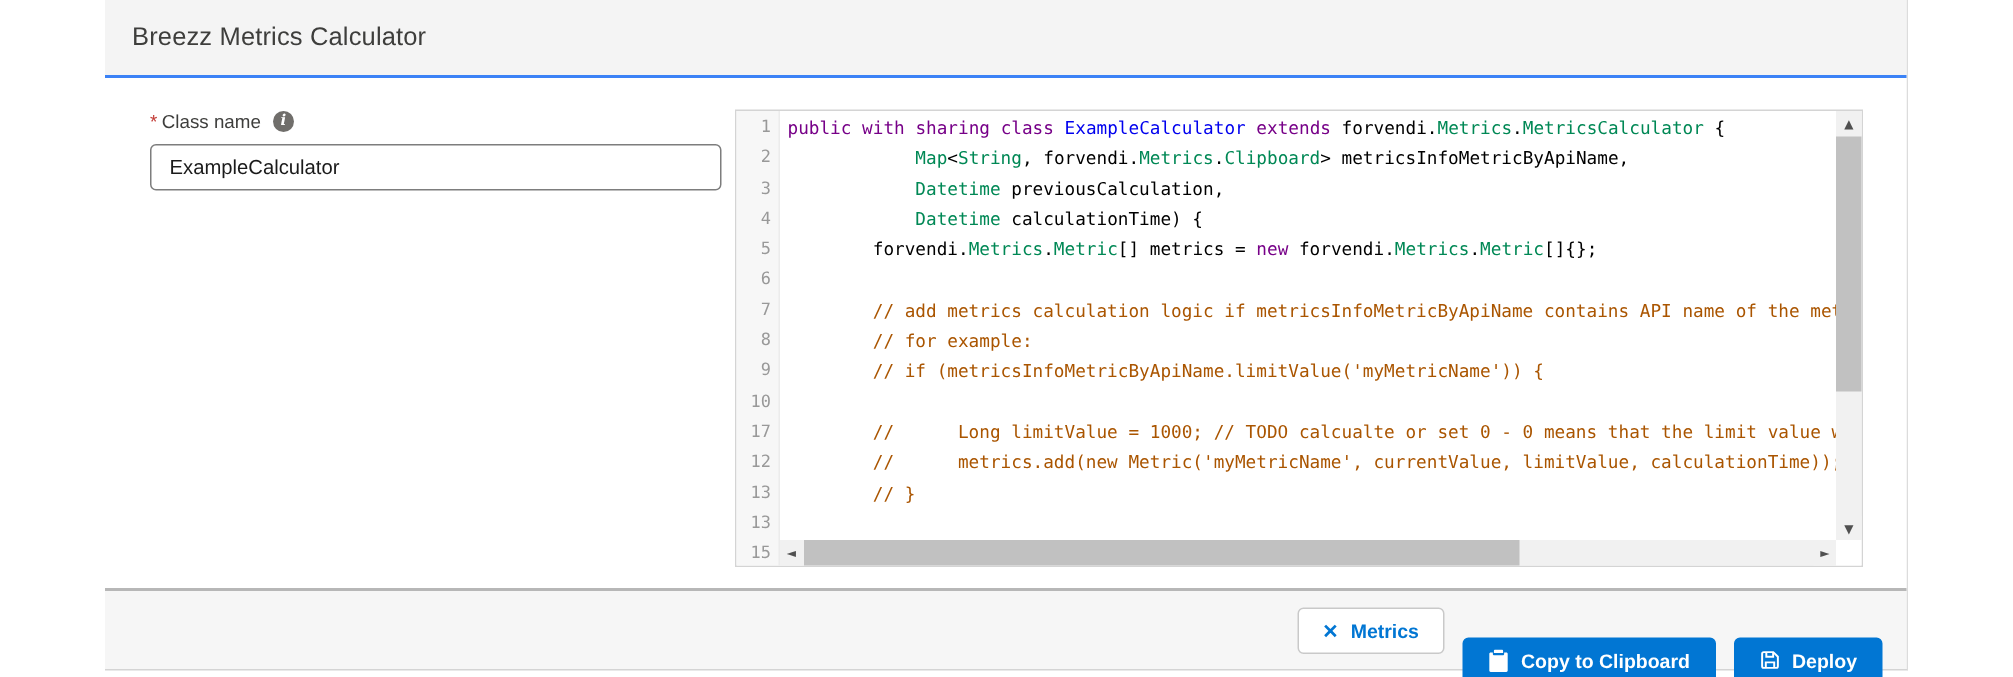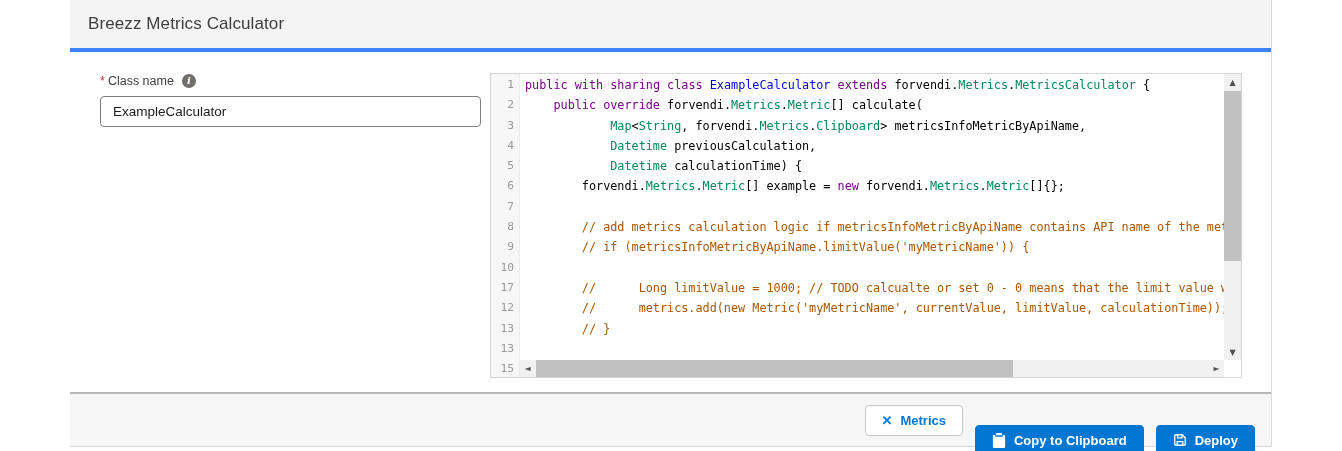--- a/index.html
+++ b/index.html
@@ -1,19 +1,19 @@
 <!DOCTYPE html>
 <html style="--brand: #0176d3; --kw: #770088; --def: #0000ee; --typ: #008855; --cmt: #aa5500;"><head>
 <meta charset="utf-8">
 <style>
   * { margin:0; padding:0; box-sizing:border-box; }
   html,body { width:1342px; height:451px; background:#ffffff; font-family:"Liberation Sans", sans-serif; overflow:hidden; }
   .card { position:absolute; left:70px; top:0; width:1202px; height:447px; background:#fff;
           border-right:1px solid #dcdcdc; border-bottom:1px solid #d4d4d4; }
-  .card-header { height:52px; background:#f4f4f4; border-bottom:4px solid #3b82f6;
+  .card-header { height:52px; background:#f4f4f4; border-bottom:2px solid #3b82f6;
                  display:flex; align-items:center; padding-left:18px; }
   .card-title { font-size:17px; color:#3e3e3c; letter-spacing:0.1px; }
 
   .card-body { position:relative; height:341px; background:#fff; }
 
   .field-label { position:absolute; left:30px; top:22px; display:flex; align-items:center;
                  font-size:12.5px; color:#3e3e3c; }
   .req { color:#c23934; margin-right:3px; }
   .info-icon { width:14px; height:14px; margin-left:8px; border-radius:50%; background:#706e6b;
                color:#fff; font-family:"DejaVu Serif", serif; font-style:italic; font-weight:bold;
@@ -92,27 +92,27 @@
           <div class="num">9</div>
           <div class="num">10</div>
           <div class="num">17</div>
           <div class="num">12</div>
           <div class="num">13</div>
           <div class="num">13</div>
           <div class="num">15</div>
         </div>
       <div class="code">
           <div class="line"><span class="tok-k">public</span><span> </span><span class="tok-k">with</span><span> </span><span class="tok-k">sharing</span><span> </span><span class="tok-k">class</span><span> </span><span class="tok-d">ExampleCalculator</span><span> </span><span class="tok-k">extends</span><span> forvendi.</span><span class="tok-t">Metrics</span><span>.</span><span class="tok-t">MetricsCalculator</span><span> {</span></div>
-          <div class="line"><span>    </span><span class="tok-k">public</span><span> </span><span class="tok-k">override</span><span> forvendi.</span><span class="tok-t">Metrics</span><span>.</span><span class="tok-t">Metric</span><span>[] calculate(</span></div>
           <div class="line"><span>            </span><span class="tok-t">Map</span><span>&lt;</span><span class="tok-t">String</span><span>, forvendi.</span><span class="tok-t">Metrics</span><span>.</span><span class="tok-t">Clipboard</span><span>&gt; metricsInfoMetricByApiName,</span></div>
           <div class="line"><span>            </span><span class="tok-t">Datetime</span><span> previousCalculation,</span></div>
           <div class="line"><span>            </span><span class="tok-t">Datetime</span><span> calculationTime) {</span></div>
-          <div class="line"><span>        forvendi.</span><span class="tok-t">Metrics</span><span>.</span><span class="tok-t">Metric</span><span>[] example = </span><span class="tok-k">new</span><span> forvendi.</span><span class="tok-t">Metrics</span><span>.</span><span class="tok-t">Metric</span><span>[]{};</span></div>
+          <div class="line"><span>        forvendi.</span><span class="tok-t">Metrics</span><span>.</span><span class="tok-t">Metric</span><span>[] metrics = </span><span class="tok-k">new</span><span> forvendi.</span><span class="tok-t">Metrics</span><span>.</span><span class="tok-t">Metric</span><span>[]{};</span></div>
           <div class="line"> </div>
           <div class="line"><span>        </span><span class="tok-c">// add metrics calculation logic if metricsInfoMetricByApiName contains API name of the metric</span></div>
+          <div class="line"><span>        </span><span class="tok-c">// for example:</span></div>
           <div class="line"><span>        </span><span class="tok-c">// if (metricsInfoMetricByApiName.limitValue('myMetricName')) {</span></div>
           <div class="line"><span>        </span></div>
           <div class="line"><span>        </span><span class="tok-c">//      Long limitValue = 1000; // TODO calcualte or set 0 - 0 means that the limit value w</span></div>
           <div class="line"><span>        </span><span class="tok-c">//      metrics.add(new Metric('myMetricName', currentValue, limitValue, calculationTime));</span></div>
           <div class="line"><span>        </span><span class="tok-c">// }</span></div>
         </div>
 
       <div class="vscroll">
         <div class="sb-arrow sb-up">▲</div>
         <div class="vthumb"></div>

